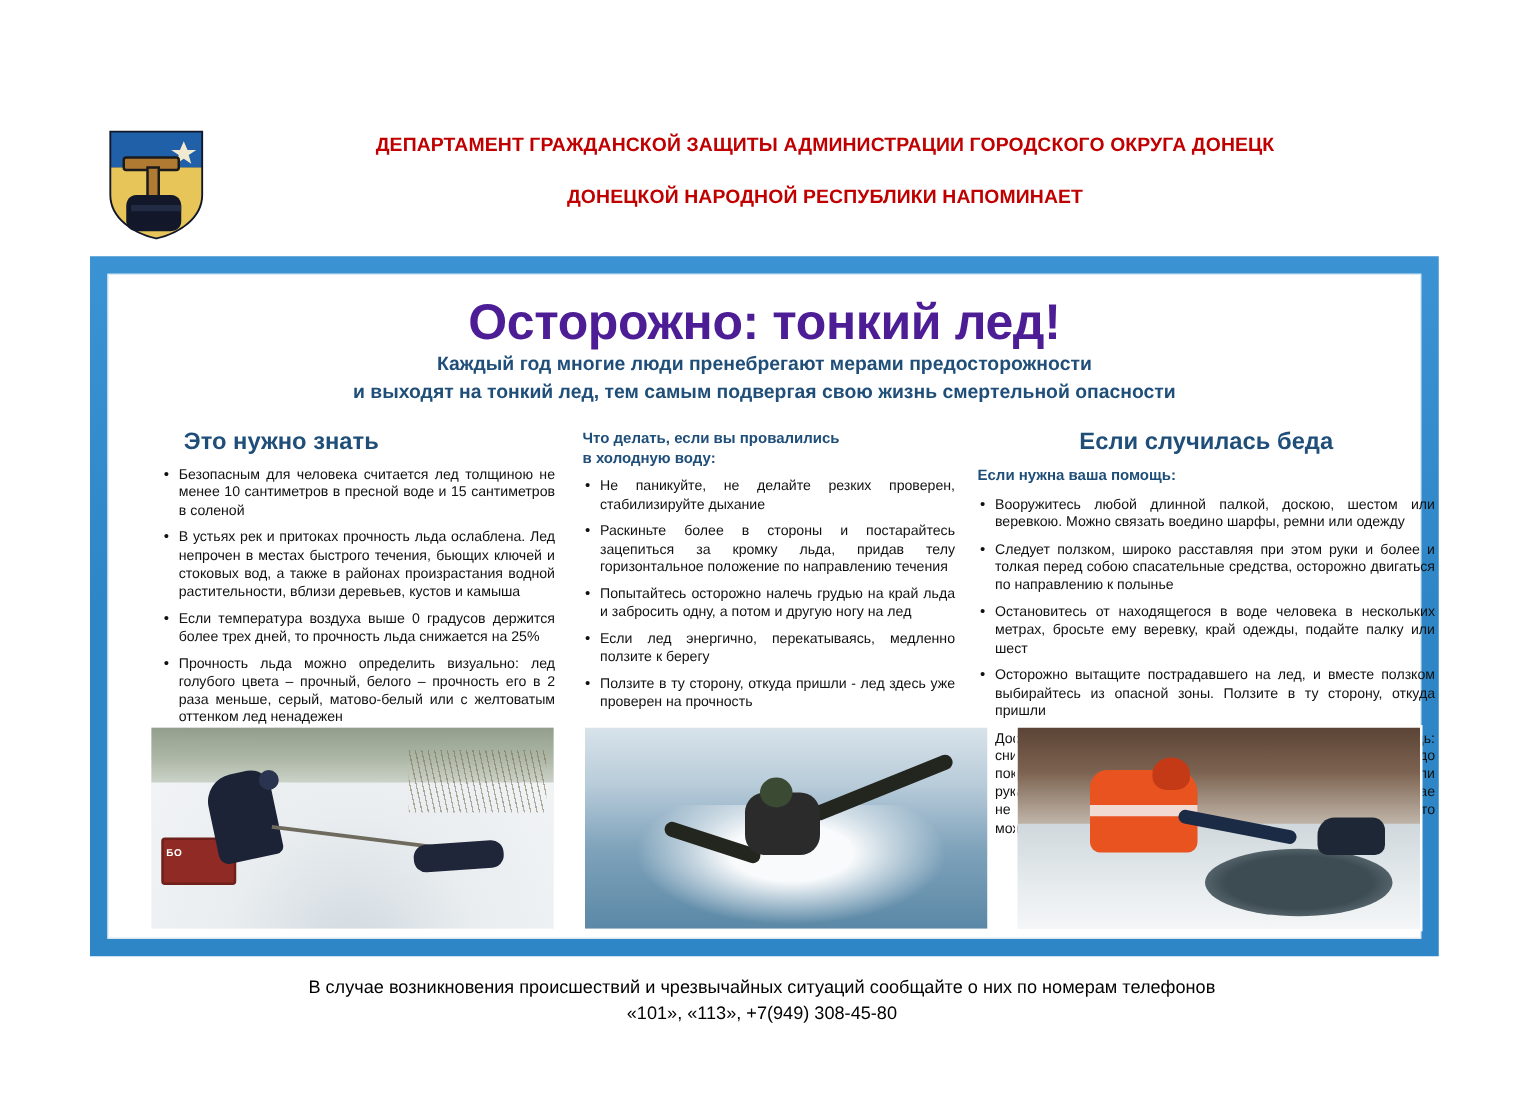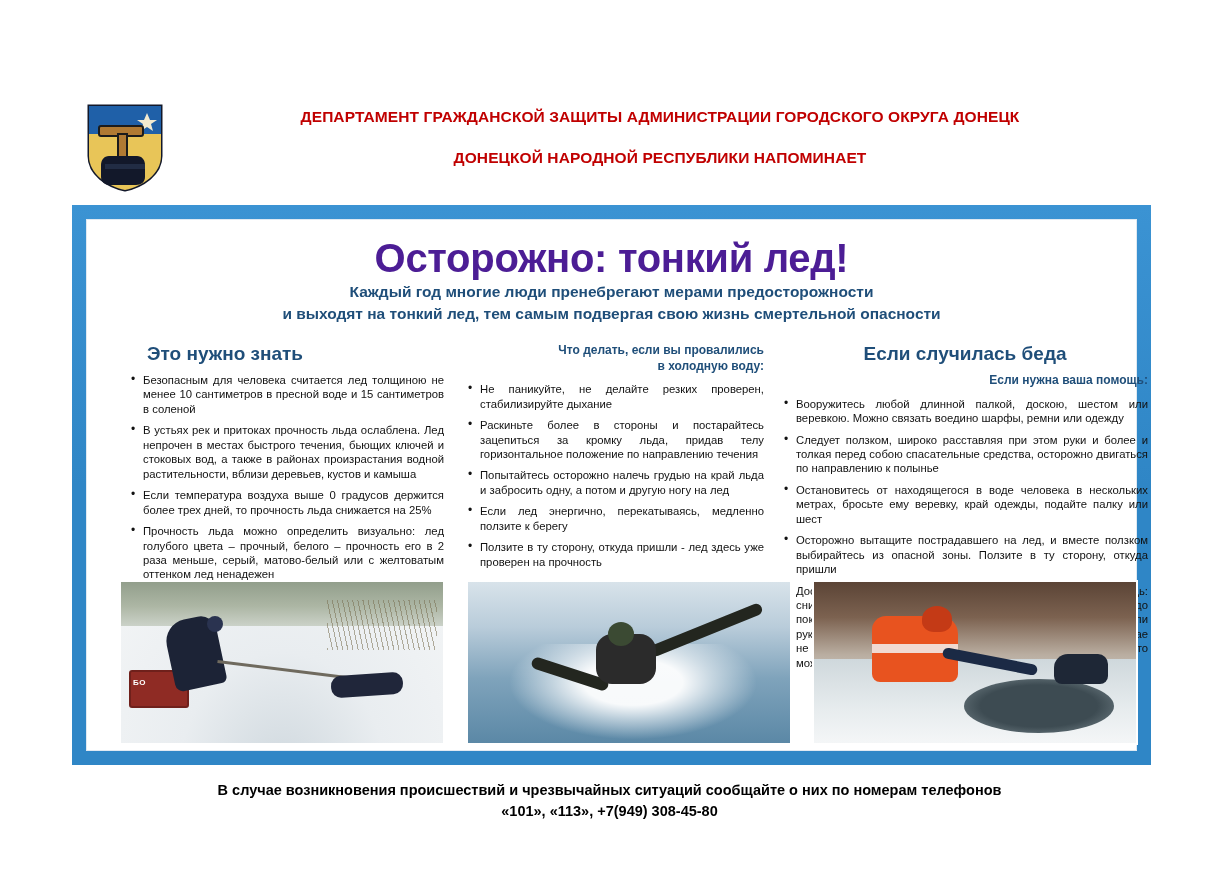--- a/index.html
+++ b/index.html
@@ -122,21 +122,21 @@
     font-weight: bold;
     font-size: 19px;
     text-align: center;
     margin-bottom: 8px;
   }
   .col-head.left-head { text-align: left; padding-left: 18px; }
   .sub-head {
     color: #1f4e79;
     font-weight: bold;
     font-size: 12px;
-    text-align: right;
+    text-align: left;
     line-height: 1.3;
     margin-bottom: 8px;
   }
   ul.bullets {
     list-style: none;
     margin: 0;
     padding: 0;
   }
   ul.bullets li {
     position: relative;
@@ -282,21 +282,21 @@
   }
 
   
   .footer {
     position: absolute;
     left: 0;
     top: 780px;
     width: 1219px;
     text-align: center;
     color: #000000;
-    font-weight: bold;
+    font-weight: normal;
     font-size: 14.5px;
     line-height: 1.45;
   }
 </style>
 </head>
 <body>
 
 <div class="header">
 
   <div class="emblem">

